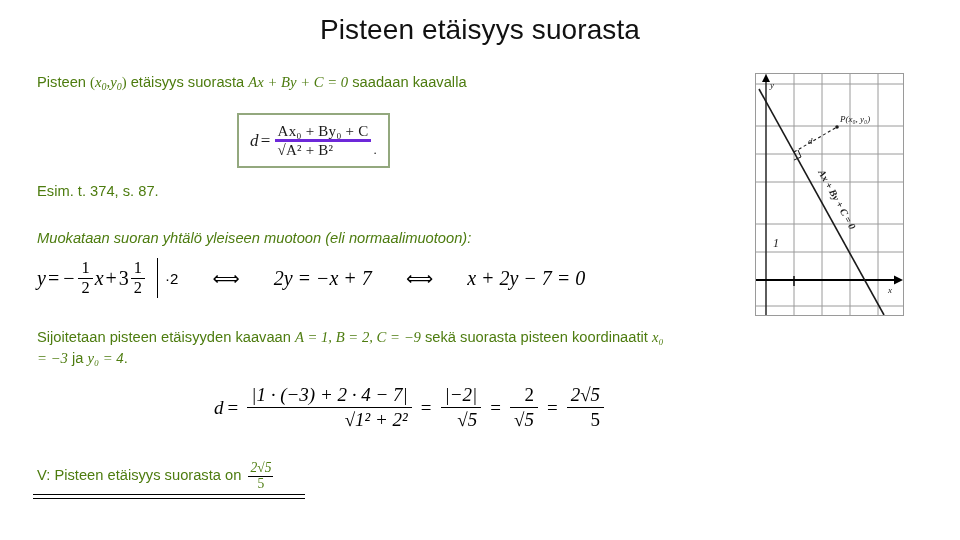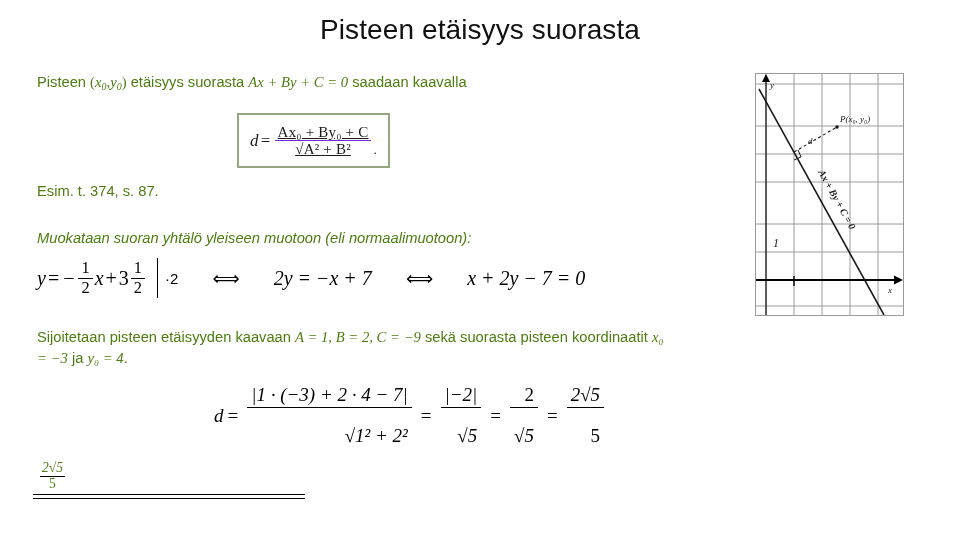--- a/index.html
+++ b/index.html
@@ -37,24 +37,23 @@
     font-size: 0.68em;
     vertical-align: -0.28em;
     font-family: "Liberation Serif", serif;
     font-style: italic;
   }
 
   
   .frac {
     display: inline-block;
     vertical-align: -0.52em;
-    text-align: center;
+    text-align: left;
     line-height: 1.08;
     margin: 0 2px;
-    text-decoration: underline;
   }
   .frac > .num { display: block; padding: 0 3px; }
   .frac > .den { display: block; border-top: 1.2px solid #000; padding: 0 3px; }
 
   
   .para {
     position: absolute;
     font-size: 14.7px;
     line-height: 1.45;
     color: #4d7c0f;
@@ -82,21 +81,21 @@
     position: absolute;
     left: 0; top: 0; right: 0; bottom: 0;
     display: flex;
     align-items: center;
     justify-content: center;
     font-family: "Liberation Serif", serif;
     font-size: 15px;
     color: #1b1b1b;
     letter-spacing: 0.2px;
   }
-  #formula-box-inner .frac > .den { border-top: 1px solid #6d28d9; }
+  #formula-box-inner .frac > .den { border-top: 3px solid #6d28d9; }
 
   
   #equation-row {
     position: absolute;
     left: 37px;
     top: 258px;
     display: flex;
     align-items: center;
     font-size: 20px;
     white-space: nowrap;
@@ -140,21 +139,21 @@
     white-space: nowrap;
   }
   #distance-calc .cfrac {
     display: inline-block;
     text-align: right;
     line-height: 1.18;
     margin: 0 5px;
     vertical-align: middle;
   }
   #distance-calc .cfrac > .num { display: block; padding: 0 4px 1px 4px; }
-  #distance-calc .cfrac > .den { display: block; border-top: 1.4px solid #000; padding: 17px 4px 0 4px; }
+  #distance-calc .cfrac > .den { display: block; border-top: 1.4px solid #000; padding: 1px 4px 0 4px; }
   #distance-calc .eqsign { padding: 0 4px; font-family: "Liberation Serif", serif; }
 
   
   #answer-line .ansfrac {
     display: inline-block;
     text-align: center;
     line-height: 1.1;
     font-size: 0.92em;
     vertical-align: -0.55em;
     margin-left: 3px;
@@ -270,21 +269,21 @@
     <span class="den mi">√5</span>
   </span>
   <span class="eqsign">=</span>
   <span class="cfrac">
     <span class="num mi">2√5</span>
     <span class="den mn">5</span>
   </span>
 </div>
 
 <div class="para" id="answer-line">
-  <span class="ansfrac">
+  <span>V: Pisteen etäisyys suorasta on </span><span class="ansfrac">
     <span class="num mi">2√5</span>
     <span class="den mn">5</span>
   </span>
 </div>
 <div id="answer-rule"></div>
 <div id="answer-rule-2"></div>
 
 <div id="figure">
   <svg width="147" height="241" viewBox="0 0 147 241" xmlns="http://www.w3.org/2000/svg">
 

